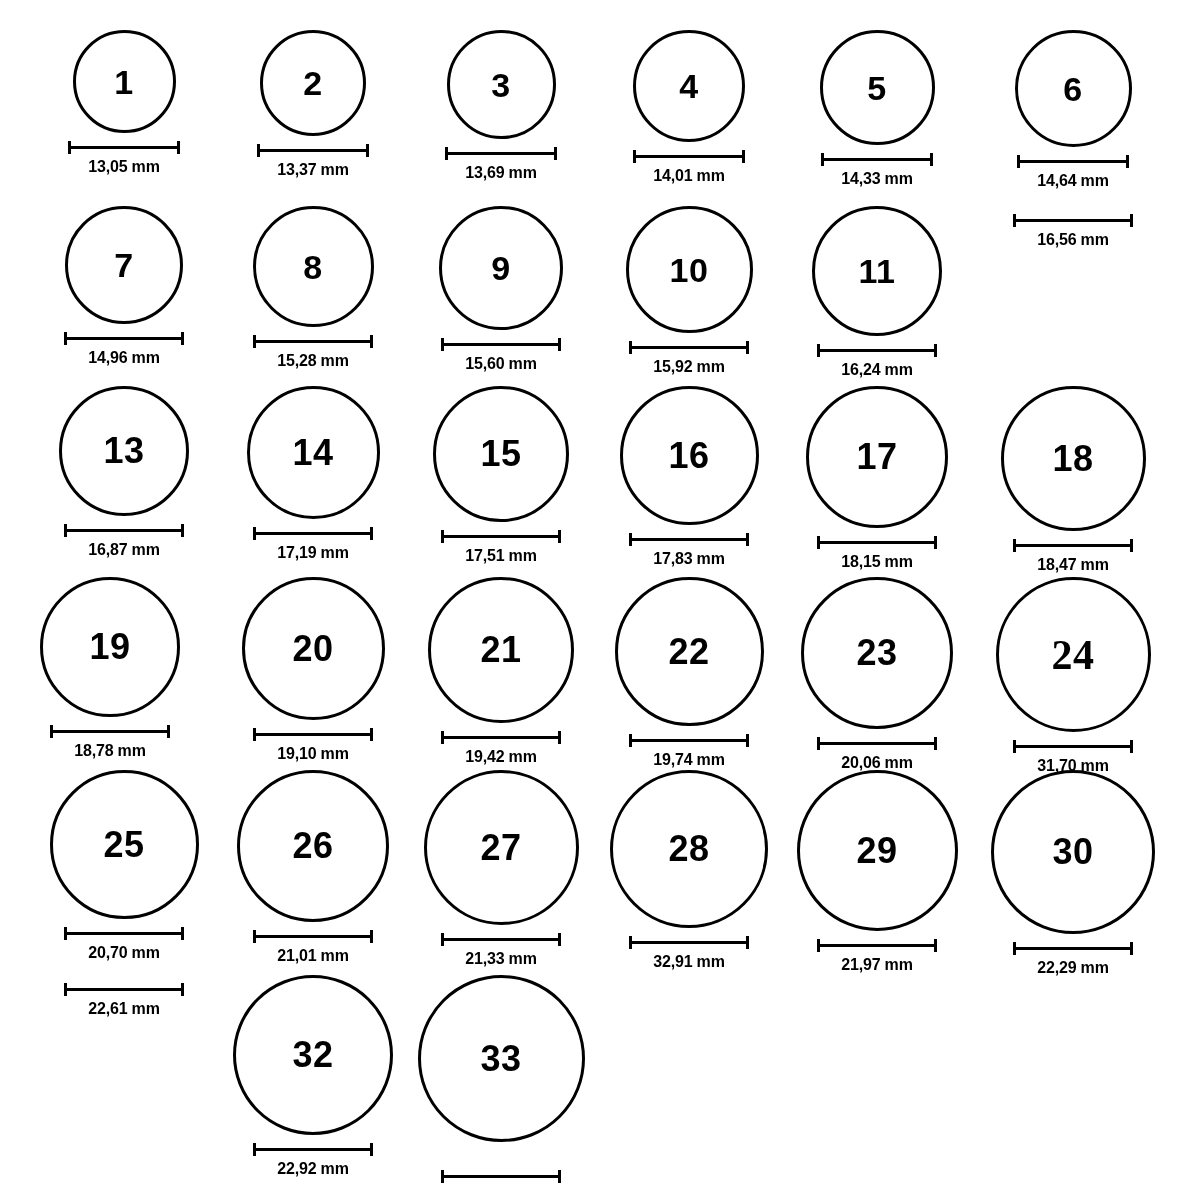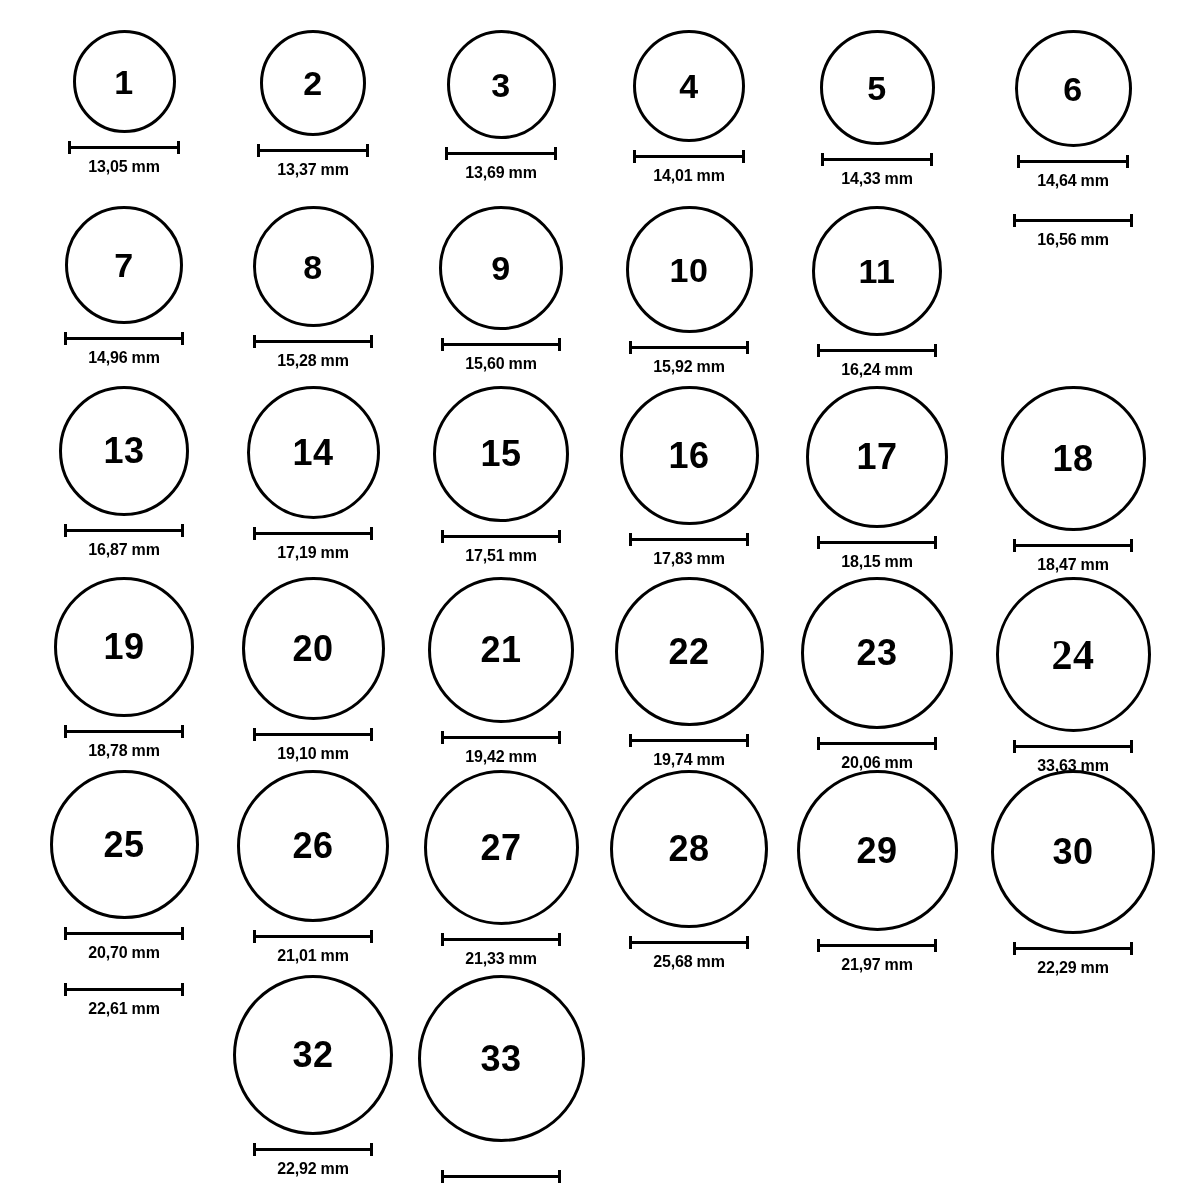--- a/index.html
+++ b/index.html
@@ -264,21 +264,21 @@
       <div class="circle" style="width: 145px; height: 145px;">
         <span class="size-num" style="font-size: 36px;">18</span>
       </div>
       <div class="caliper" style="width: 120px;">
         <div class="bar"></div>
         <div class="tick left"></div>
         <div class="tick right"></div>
       </div>
       <div class="mm-label">18,47 mm</div>
     </div>
-    <div class="ring-cell" style="left: 34px; top: 577px; width: 180px;">
+    <div class="ring-cell" style="left: 20px; top: 577px; width: 180px;">
       <div class="circle" style="width: 140px; height: 140px;">
         <span class="size-num" style="font-size: 36px;">19</span>
       </div>
       <div class="caliper" style="width: 120px;">
         <div class="bar"></div>
         <div class="tick left"></div>
         <div class="tick right"></div>
       </div>
       <div class="mm-label">18,78 mm</div>
     </div>
@@ -328,21 +328,21 @@
     </div>
     <div class="ring-cell" style="left: 983px; top: 577px; width: 180px;">
       <div class="circle" style="width: 155px; height: 155px;">
         <span class="size-num" style="font-size: 42px; font-family: Liberation Serif, serif;">24</span>
       </div>
       <div class="caliper" style="width: 120px;">
         <div class="bar"></div>
         <div class="tick left"></div>
         <div class="tick right"></div>
       </div>
-      <div class="mm-label">33,63 mm</div>
+      <div class="mm-label">31,70 mm</div>
     </div>
     <div class="ring-cell" style="left: 34px; top: 770px; width: 180px;">
       <div class="circle" style="width: 149px; height: 149px;">
         <span class="size-num" style="font-size: 36px;">25</span>
       </div>
       <div class="caliper" style="width: 120px;">
         <div class="bar"></div>
         <div class="tick left"></div>
         <div class="tick right"></div>
       </div>
@@ -372,21 +372,21 @@
     </div>
     <div class="ring-cell" style="left: 599px; top: 770px; width: 180px;">
       <div class="circle" style="width: 158px; height: 158px;">
         <span class="size-num" style="font-size: 36px;">28</span>
       </div>
       <div class="caliper" style="width: 120px;">
         <div class="bar"></div>
         <div class="tick left"></div>
         <div class="tick right"></div>
       </div>
-      <div class="mm-label">25,68 mm</div>
+      <div class="mm-label">32,91 mm</div>
     </div>
     <div class="ring-cell" style="left: 787px; top: 770px; width: 180px;">
       <div class="circle" style="width: 161px; height: 161px;">
         <span class="size-num" style="font-size: 36px;">29</span>
       </div>
       <div class="caliper" style="width: 120px;">
         <div class="bar"></div>
         <div class="tick left"></div>
         <div class="tick right"></div>
       </div>

